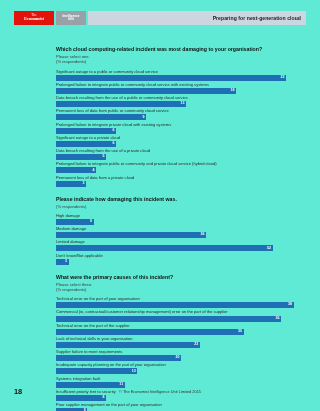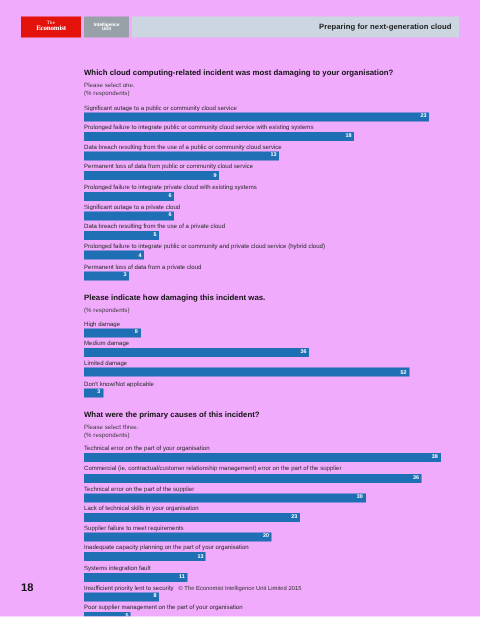--- a/index.html
+++ b/index.html
@@ -3,21 +3,21 @@
 <meta charset="utf-8">
 <title>Preparing for next-generation cloud — page 18</title>
 <style>
   * { box-sizing: border-box; margin: 0; padding: 0; }
   html, body {
     width: 320px; height: 411px;
     background: #ffffff;
     font-family: "Liberation Sans", sans-serif;
     -webkit-font-smoothing: antialiased;
   }
-  .page { position: relative; width: 320px; height: 411px; overflow: hidden; background:#f0abfc; }
+  .page { position: relative; width: 320px; height: 411px; overflow: hidden; background:#5eead4; }
 
   
   .header { position: absolute; left: 0; top: 11px; width: 320px; height: 14px; display: flex; align-items: stretch; }
   .logo-econ {
     width: 40px; background: #e3120b; color: #fff;
     display: flex; flex-direction: column; align-items: center; justify-content: center;
     margin-left: 14px; line-height: 1;
   }
   .logo-econ .l1 { font-size: 3.2px; font-family: "Liberation Serif", serif; letter-spacing: .2px; }
   .logo-econ .l2 { font-size: 4.6px; font-family: "Liberation Serif", serif; font-weight: 700; letter-spacing: -.1px; }

